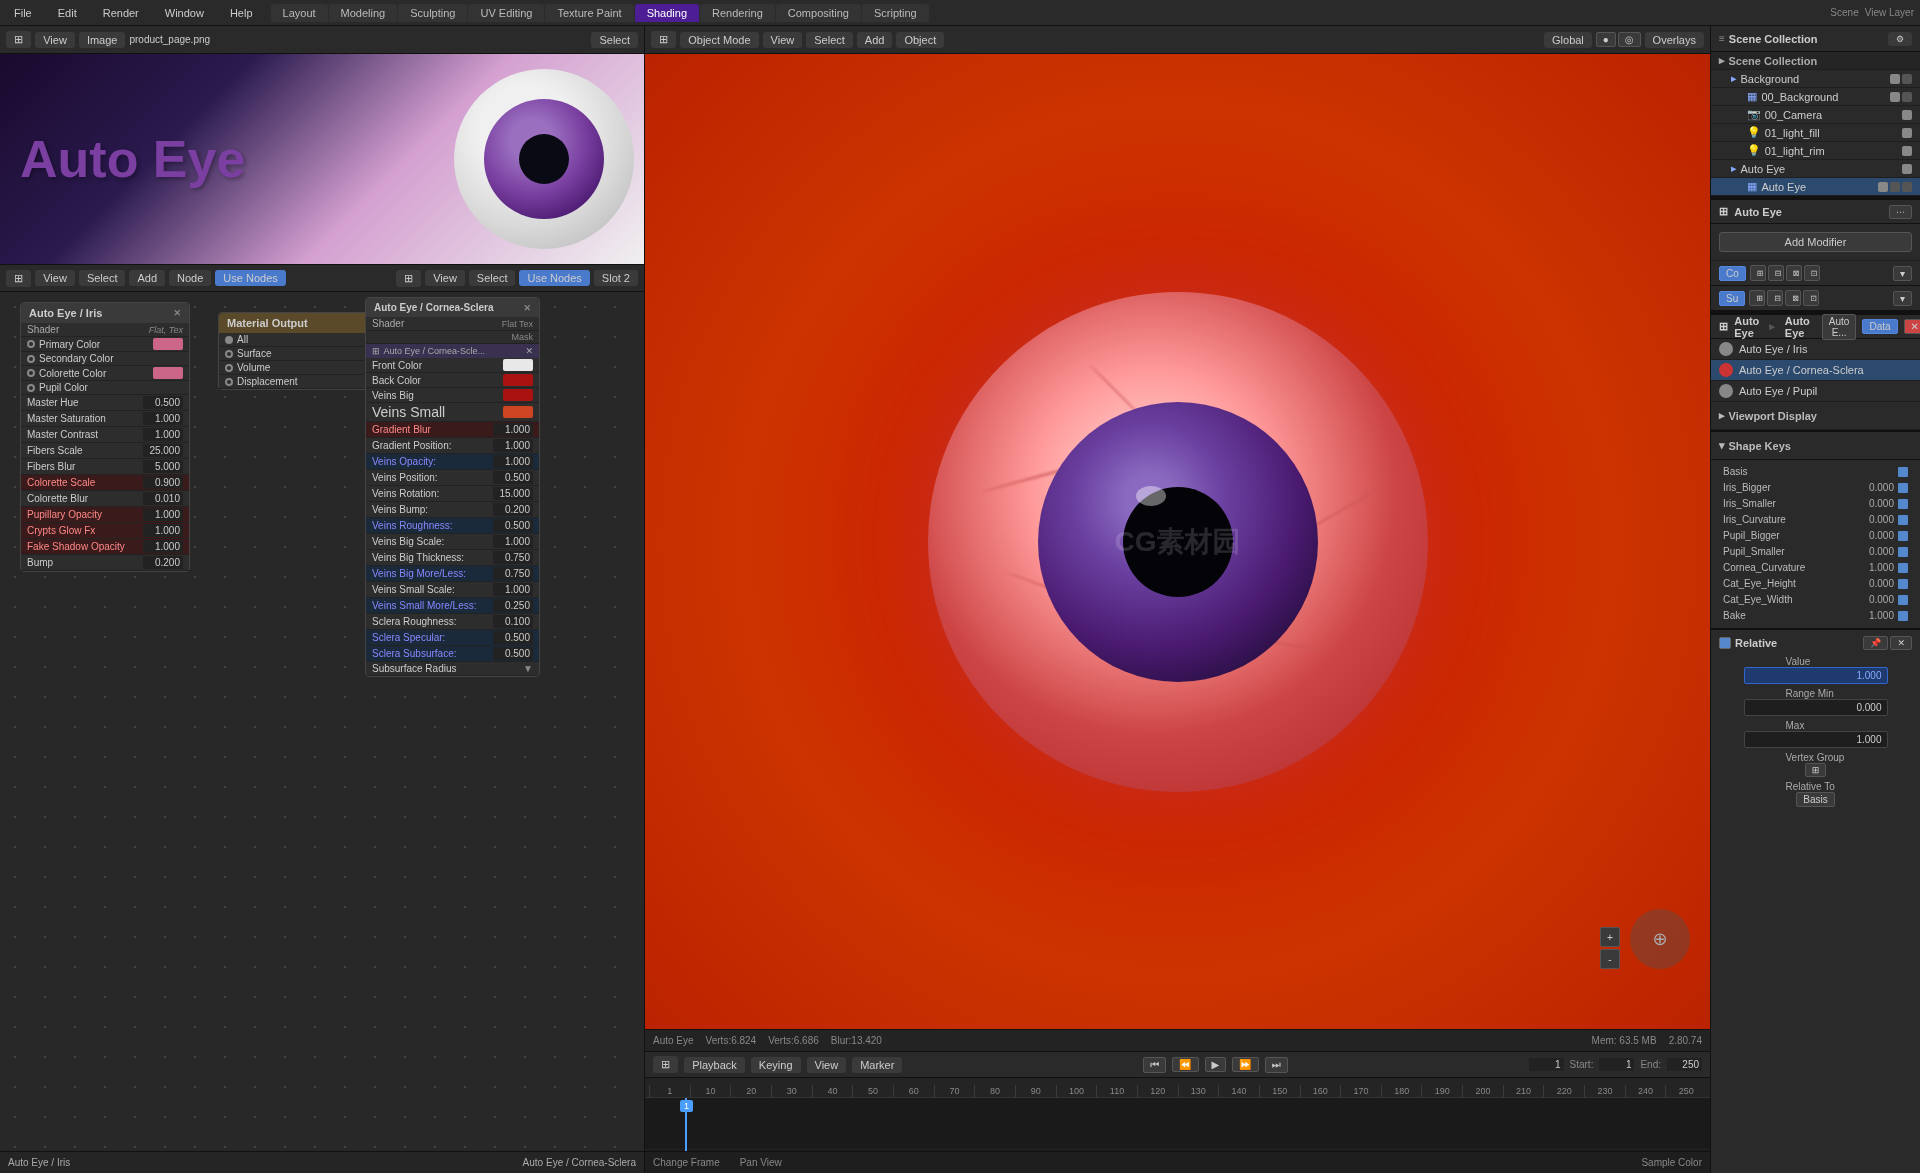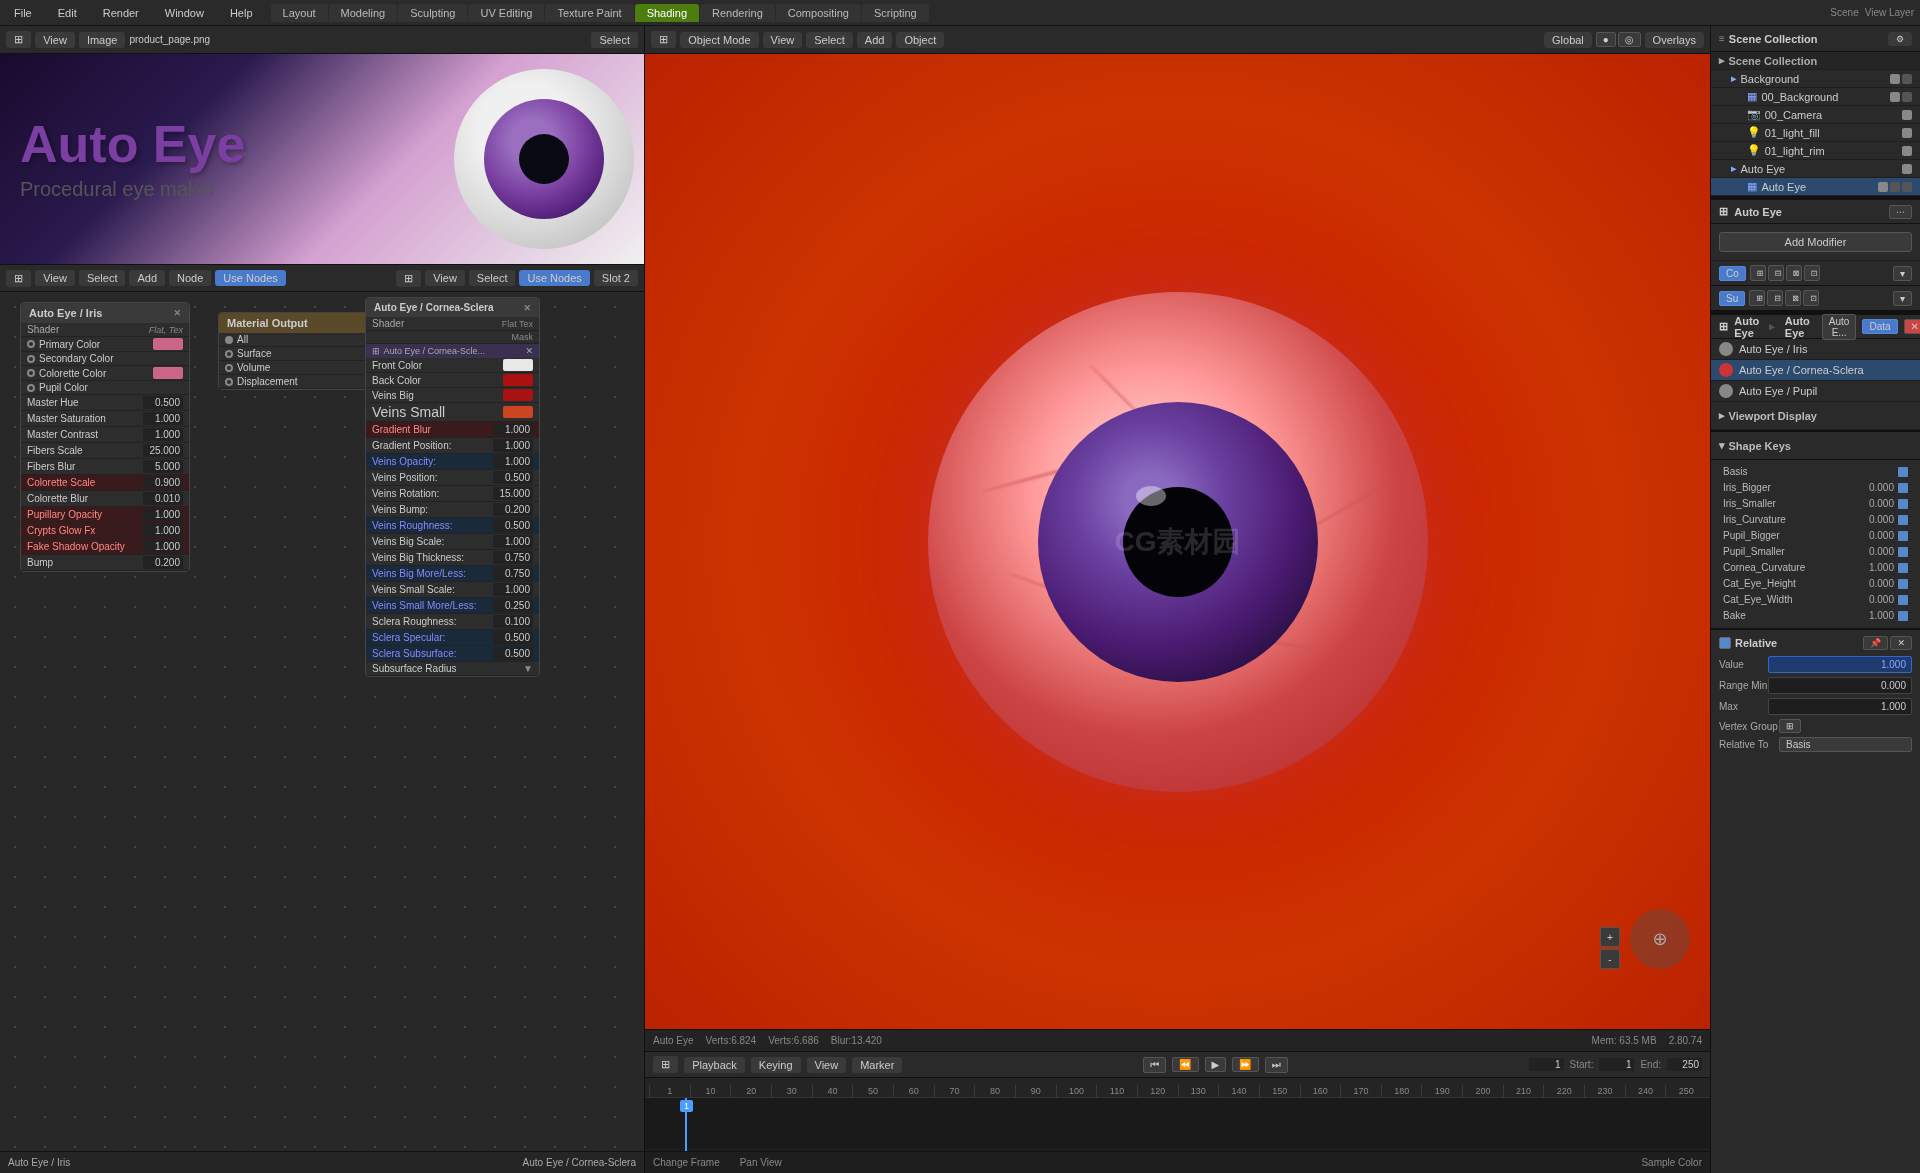--- a/index.html
+++ b/index.html
@@ -44,21 +44,21 @@
     }
     .workspace-tab {
       padding: 3px 12px;
       color: #bbb;
       cursor: pointer;
       border-radius: 3px 3px 0 0;
       font-size: 11px;
       background: #333;
     }
     .workspace-tab.active {
-      background: #4d7c0f;
+      background: #4c1d95;
       color: #fff;
     }
     .top-right {
       margin-left: auto;
       display: flex;
       align-items: center;
       gap: 6px;
     }
 
     
@@ -600,20 +600,21 @@
       justify-content: space-between;
       font-size: 11px;
       font-weight: bold;
       margin-bottom: 6px;
     }
     .relative-row {
       display: flex;
       align-items: center;
       margin-bottom: 4px;
       font-size: 10px;
+      flex-direction: column;
     }
     .relative-label {
       width: 60px;
       color: #aaa;
     }
     .relative-val {
       flex: 1;
       background: #1e1e1e;
       border: 1px solid #444;
       border-radius: 2px;
@@ -672,21 +673,20 @@
       <button class="editor-header-btn">View</button>
       <button class="editor-header-btn">Image</button>
       <span style="flex:1;font-size:10px;color:#ccc;overflow:hidden;text-overflow:ellipsis;">product_page.png</span>
       <button class="editor-header-btn">Select</button>
     </div>
 
     <div class="image-preview">
       <div class="image-preview-content">
         <div class="promo-text">
           <div class="promo-title">Auto Eye</div>
-          <div class="promo-subtitle">Procedural eye maker</div>
         </div>
         <div class="eye-graphic">
           <div class="eye-ball">
             <div class="iris">
               <div class="pupil"></div>
             </div>
           </div>
         </div>
       </div>
     </div>

